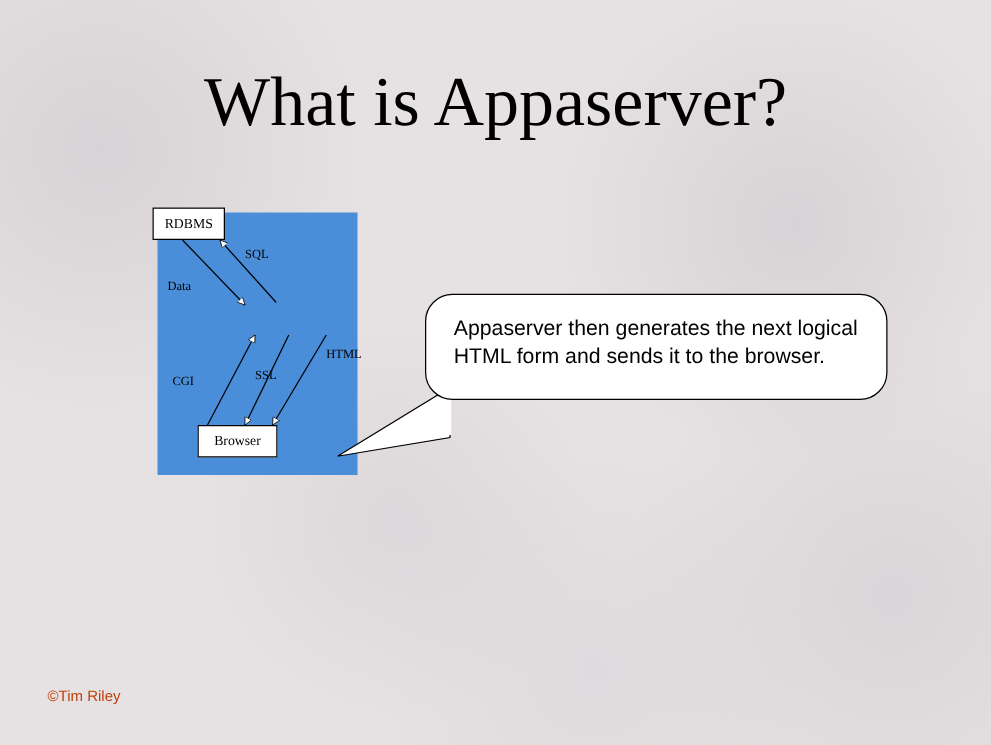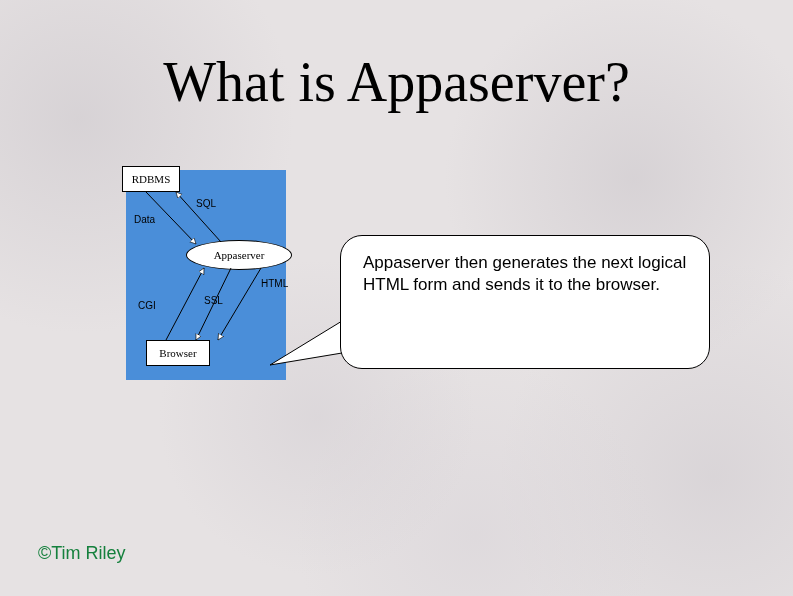--- a/index.html
+++ b/index.html
@@ -56,38 +56,38 @@
     align-items: center;
     justify-content: center;
     white-space: nowrap;
   }
   .diagram-oval {
     border-radius: 50%;
   }
   .diagram-label {
     position: absolute;
     font-size: 10px;
-    font-family: Liberation Sans, sans-serif;
+    font-family: Liberation Serif, serif;
     color: #000;
     white-space: nowrap;
   }
   .diagram-svg {
     position: absolute;
     left: 0;
     top: 0;
     width: 192px;
     height: 210px;
     pointer-events: none;
   }
   .callout {
     position: absolute;
     left: 340px;
     top: 235px;
     width: 370px;
-    height: 134px;
+    height: 85px;
     background: #fff;
     border: 1px solid #000;
     border-radius: 22px;
     padding: 16px 22px 16px 22px;
     box-sizing: border-box;
     font-size: 17px;
     line-height: 1.3;
     color: #000;
   }
   .callout-tail {
@@ -95,39 +95,38 @@
     left: 270px;
     top: 310px;
     width: 120px;
     height: 70px;
     pointer-events: none;
   }
   .copyright {
     position: absolute;
     left: 38px;
     bottom: 32px;
-    font-size: 18px;
-    color: #15803d;
+    font-size: 12px;
+    color: #c2410c;
   }
 </style>
 </head>
 <body>
 
 <div class="title">What is Appaserver?</div>
 
 <div class="diagram-panel">
 
   <div class="diagram-box" style="left:-4px; top:-4px; width:56px; height:24px;">RDBMS</div>
 
-  <div class="diagram-box diagram-oval" style="left:60px; top:70px; width:104px; height:28px;">Appaserver</div>
 
-  <div class="diagram-box" style="left:20px; top:170px; width:62px; height:24px;">Browser</div>
+  <div class="diagram-box" style="left:32px; top:170px; width:62px; height:24px;">Browser</div>
 
   <div class="diagram-label" style="left:70px; top:28px;">SQL</div>
-  <div class="diagram-label" style="left:8px; top:44px;">Data</div>
+  <div class="diagram-label" style="left:8px; top:54px;">Data</div>
   <div class="diagram-label" style="left:135px; top:108px;text-align:center;">HTML</div>
   <div class="diagram-label" style="left:78px; top:125px;">SSL</div>
   <div class="diagram-label" style="left:12px; top:130px;">CGI</div>
 
   <svg class="diagram-svg" viewBox="0 0 192 210">
     <defs>
       <marker id="arrowhead" markerWidth="8" markerHeight="8" refX="6" refY="3" orient="auto">
         <path d="M0,0 L6,3 L0,6 Z" fill="#fff" stroke="#000" stroke-width="0.6"></path>
       </marker>
     </defs>

